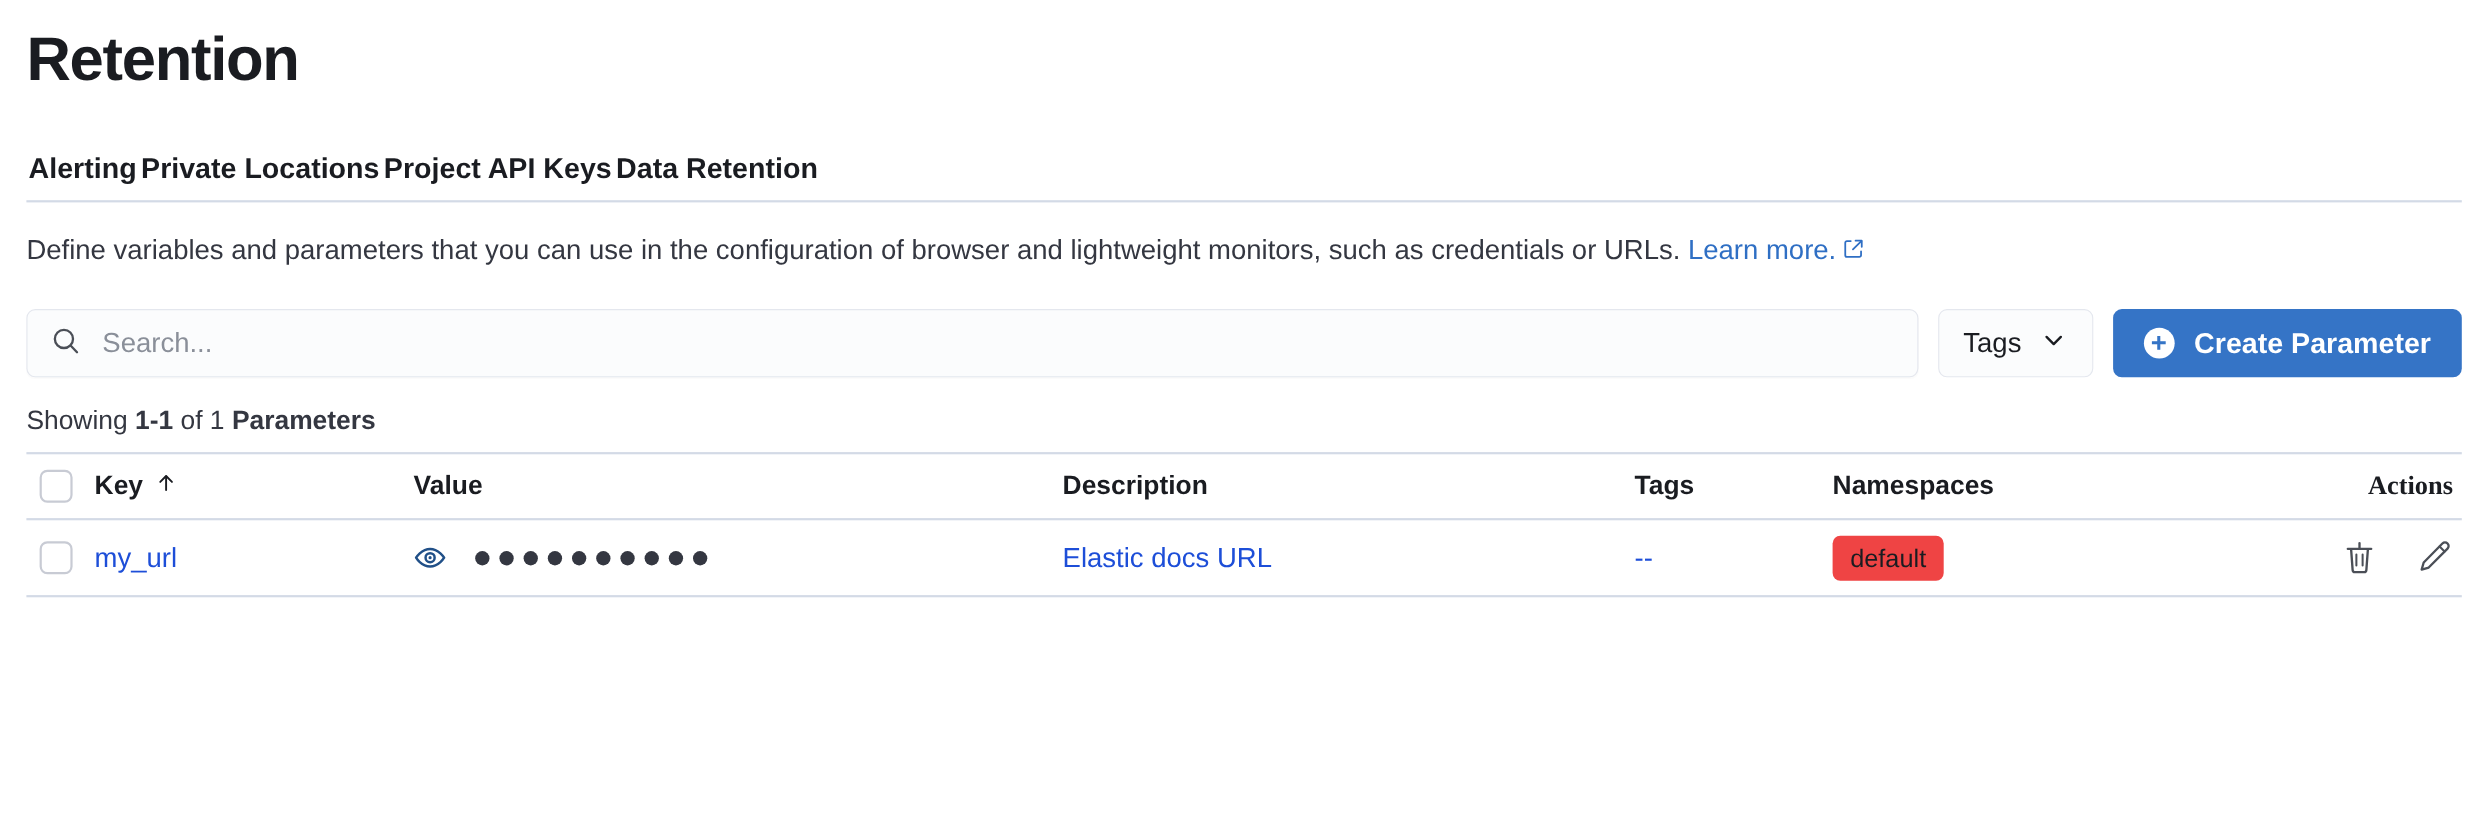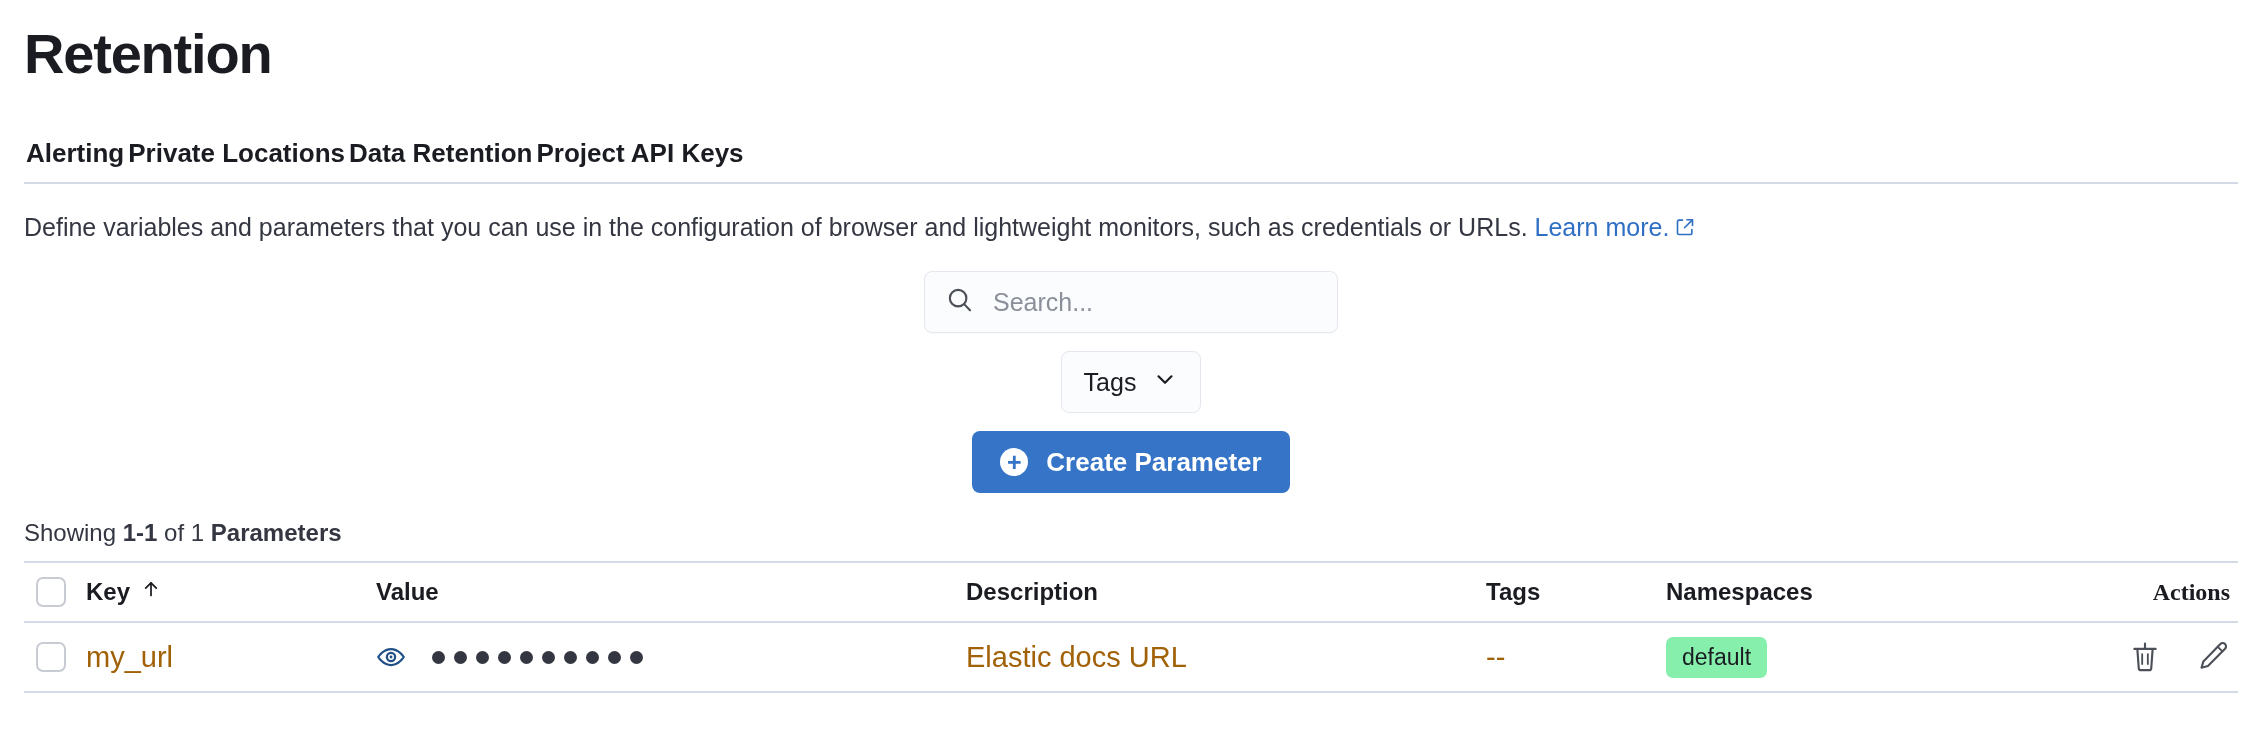--- a/index.html
+++ b/index.html
@@ -72,22 +72,21 @@
     display: inline-block;
     vertical-align: -1px;
     margin-left: 6px;
   }
 
   
   .search-row {
     display: flex;
     align-items: center;
     gap: 18px;
-    margin-top: 26px;
-    flex-direction: column;
+    margin-top: 36px;
   }
   .search-box {
     flex: 1 1 auto;
     height: 62px;
     background: #fbfcfd;
     border: 1px solid #e4e7ee;
     border-radius: 8px;
     display: flex;
     align-items: center;
     padding: 0 20px;
@@ -183,64 +182,64 @@
   .cell-ns    { flex: 1 1 auto; }
   .cell-act   { width: 200px; display: flex; justify-content: flex-end; align-items: center; gap: 34px; padding-right: 8px; font-family: Liberation Serif, serif;}
 
   .th {
     font-size: 24px;
     font-weight: 700;
     color: #1a1c21;
   }
   .th-sort { display: inline-flex; align-items: center; gap: 10px; cursor: pointer; }
   .td {
-    font-size: 29px;
+    font-size: 25px;
     font-weight: 400;
-    color: #a16207;
+    color: #1d4ed8;
   }
   .checkbox {
     width: 30px; height: 30px;
     border: 2px solid #c8cbd4;
     border-radius: 7px;
     background: #ffffff;
     cursor: pointer;
   }
   .dots {
     display: flex;
     gap: 9px;
     align-items: center;
   }
   .dot {
     width: 13px; height: 13px;
     border-radius: 50%;
     background: #343741;
   }
   .badge {
     display: inline-block;
-    background: #86efac;
+    background: #ef4444;
     color: #1a1c21;
     border-radius: 7px;
     padding: 7px 16px;
     font-size: 23px;
     font-weight: 400;
   }
   .icon-btn { cursor: pointer; display: inline-flex; }
 </style>
 </head>
 <body>
 
 <div class="page">
 
   <h1 class="page-title">Retention</h1>
 
   <div class="tabs">
     <div class="tab">Alerting</div>
     <div class="tab">Private Locations</div>
+    <div class="tab">Project API Keys</div>
     <div class="tab">Data Retention</div>
-    <div class="tab">Project API Keys</div>
   </div>
 
   <div class="description">
     <span>Define variables and parameters that you can use in the configuration of browser and lightweight monitors, such as credentials or URLs.</span>
     <span class="link">Learn more.</span><span class="ext-icon"><svg width="20" height="20" viewBox="0 0 16 16" fill="none">
           <path d="M6 2.5H3.2A1.2 1.2 0 0 0 2 3.7v9.1A1.2 1.2 0 0 0 3.2 14h9.1a1.2 1.2 0 0 0 1.2-1.2V10" stroke="#2f6fc4" stroke-width="1.3" stroke-linecap="round"></path>
           <path d="M9.5 2.2H14v4.5" stroke="#2f6fc4" stroke-width="1.3" stroke-linecap="round" stroke-linejoin="round"></path>
           <path d="M13.7 2.5 7.6 8.6" stroke="#2f6fc4" stroke-width="1.3" stroke-linecap="round"></path>
         </svg></span>
   </div>

